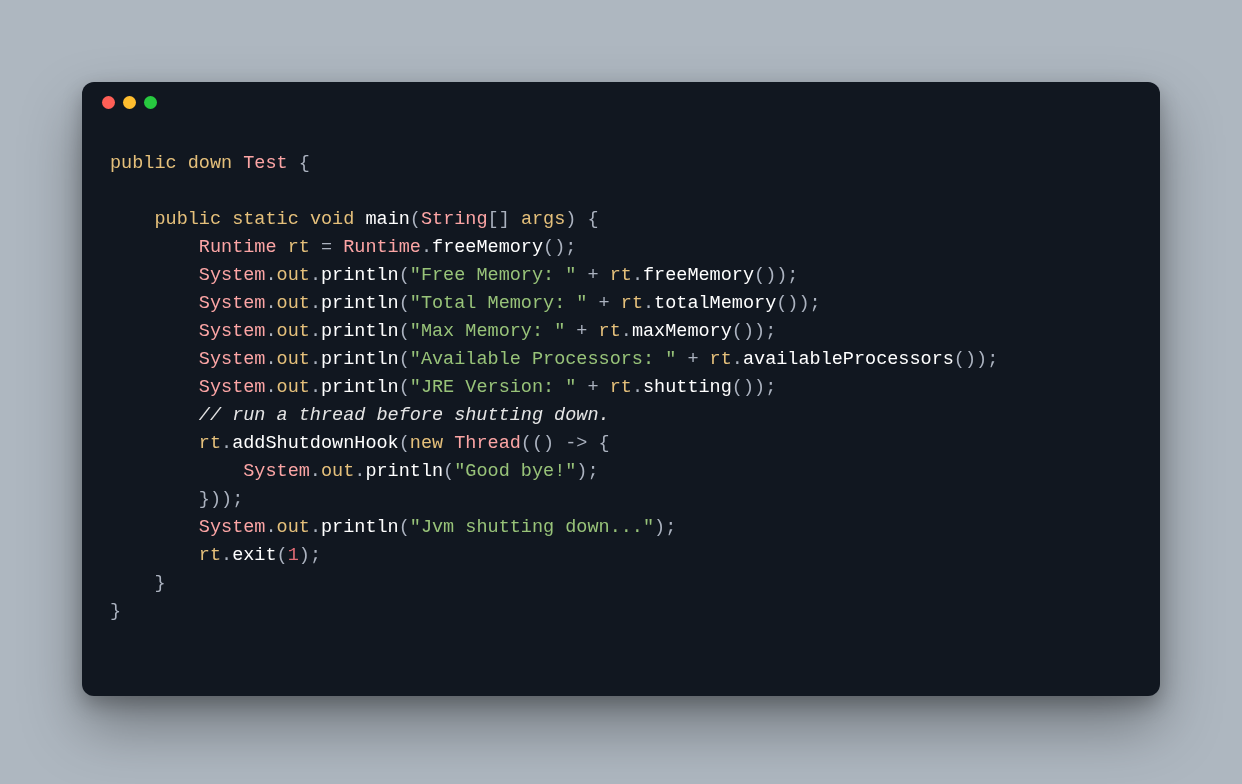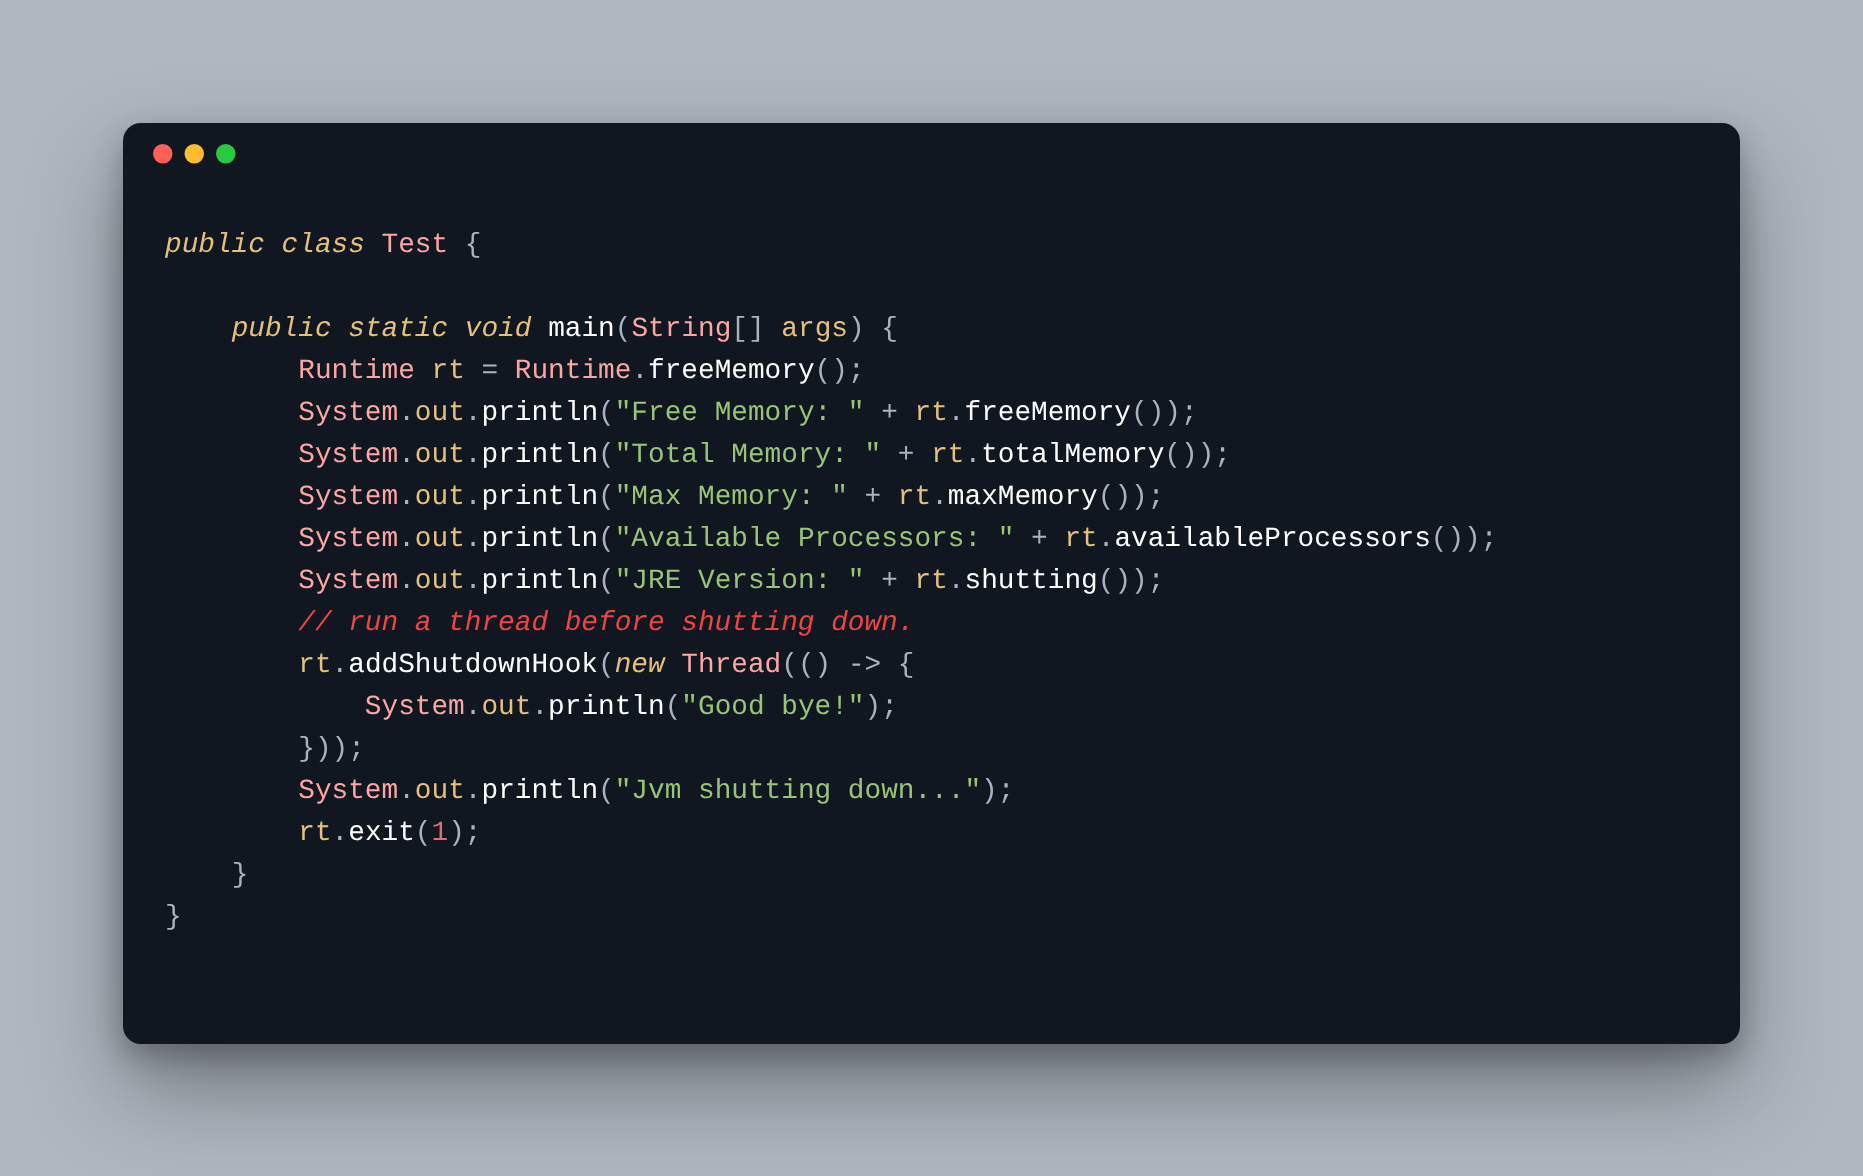--- a/index.html
+++ b/index.html
@@ -33,41 +33,41 @@
     height: 13px;
     border-radius: 50%;
   }
   .code {
     padding: 28px 28px 0 28px;
     font-size: 18.5px;
     line-height: 28px;
     color: #abb2bf;
     white-space: pre;
   }
-  .kw   { color: #e5c07b; font-style: italic; }      
+  .kw   { color: #e5c07b; }      
   .type { color: #fca5a5; }      
   .fn   { color: #ffffff; }      
   .id   { color: #e5c07b; }      
   .str  { color: #98c379; }      
   .num  { color: #e06c75; }      
-  .cmt  { color: #ef4444; font-style: italic; }
+  .cmt  { color: #e5e5e5; font-style: italic; }
   .op   { color: #abb2bf; }
   .br   { color: #abb2bf; }
 </style>
 </head>
 <body>
 
 <div class="window">
   <div class="titlebar">
     <span class="dot" style="background:#ff5f56"></span>
     <span class="dot" style="background:#ffbd2e"></span>
     <span class="dot" style="background:#27c93f"></span>
   </div>
 
-  <div class="code"><span class="kw">public</span> <span class="kw">class</span> <span class="type">Test</span> <span class="br">{</span>
+  <div class="code"><span class="kw">public</span> <span class="kw">down</span> <span class="type">Test</span> <span class="br">{</span>
 
     <span class="kw">public</span> <span class="kw">static</span> <span class="kw">void</span> <span class="fn">main</span><span class="op">(</span><span class="type">String</span><span class="op">[] </span><span class="id">args</span><span class="op">) </span><span class="br">{</span>
         <span class="type">Runtime</span> <span class="id">rt</span> <span class="op">= </span><span class="type">Runtime</span><span class="op">.</span><span class="fn">freeMemory</span><span class="op">();</span>
         <span class="type">System</span><span class="op">.</span><span class="id">out</span><span class="op">.</span><span class="fn">println</span><span class="op">(</span><span class="str">"Free Memory: "</span> <span class="op">+ </span><span class="id">rt</span><span class="op">.</span><span class="fn">freeMemory</span><span class="op">());</span>
         <span class="type">System</span><span class="op">.</span><span class="id">out</span><span class="op">.</span><span class="fn">println</span><span class="op">(</span><span class="str">"Total Memory: "</span> <span class="op">+ </span><span class="id">rt</span><span class="op">.</span><span class="fn">totalMemory</span><span class="op">());</span>
         <span class="type">System</span><span class="op">.</span><span class="id">out</span><span class="op">.</span><span class="fn">println</span><span class="op">(</span><span class="str">"Max Memory: "</span> <span class="op">+ </span><span class="id">rt</span><span class="op">.</span><span class="fn">maxMemory</span><span class="op">());</span>
         <span class="type">System</span><span class="op">.</span><span class="id">out</span><span class="op">.</span><span class="fn">println</span><span class="op">(</span><span class="str">"Available Processors: "</span> <span class="op">+ </span><span class="id">rt</span><span class="op">.</span><span class="fn">availableProcessors</span><span class="op">());</span>
         <span class="type">System</span><span class="op">.</span><span class="id">out</span><span class="op">.</span><span class="fn">println</span><span class="op">(</span><span class="str">"JRE Version: "</span> <span class="op">+ </span><span class="id">rt</span><span class="op">.</span><span class="fn">shutting</span><span class="op">());</span>
         <span class="cmt">// run a thread before shutting down.</span>
         <span class="id">rt</span><span class="op">.</span><span class="fn">addShutdownHook</span><span class="op">(</span><span class="kw">new</span> <span class="type">Thread</span><span class="op">(() -&gt; {</span>

